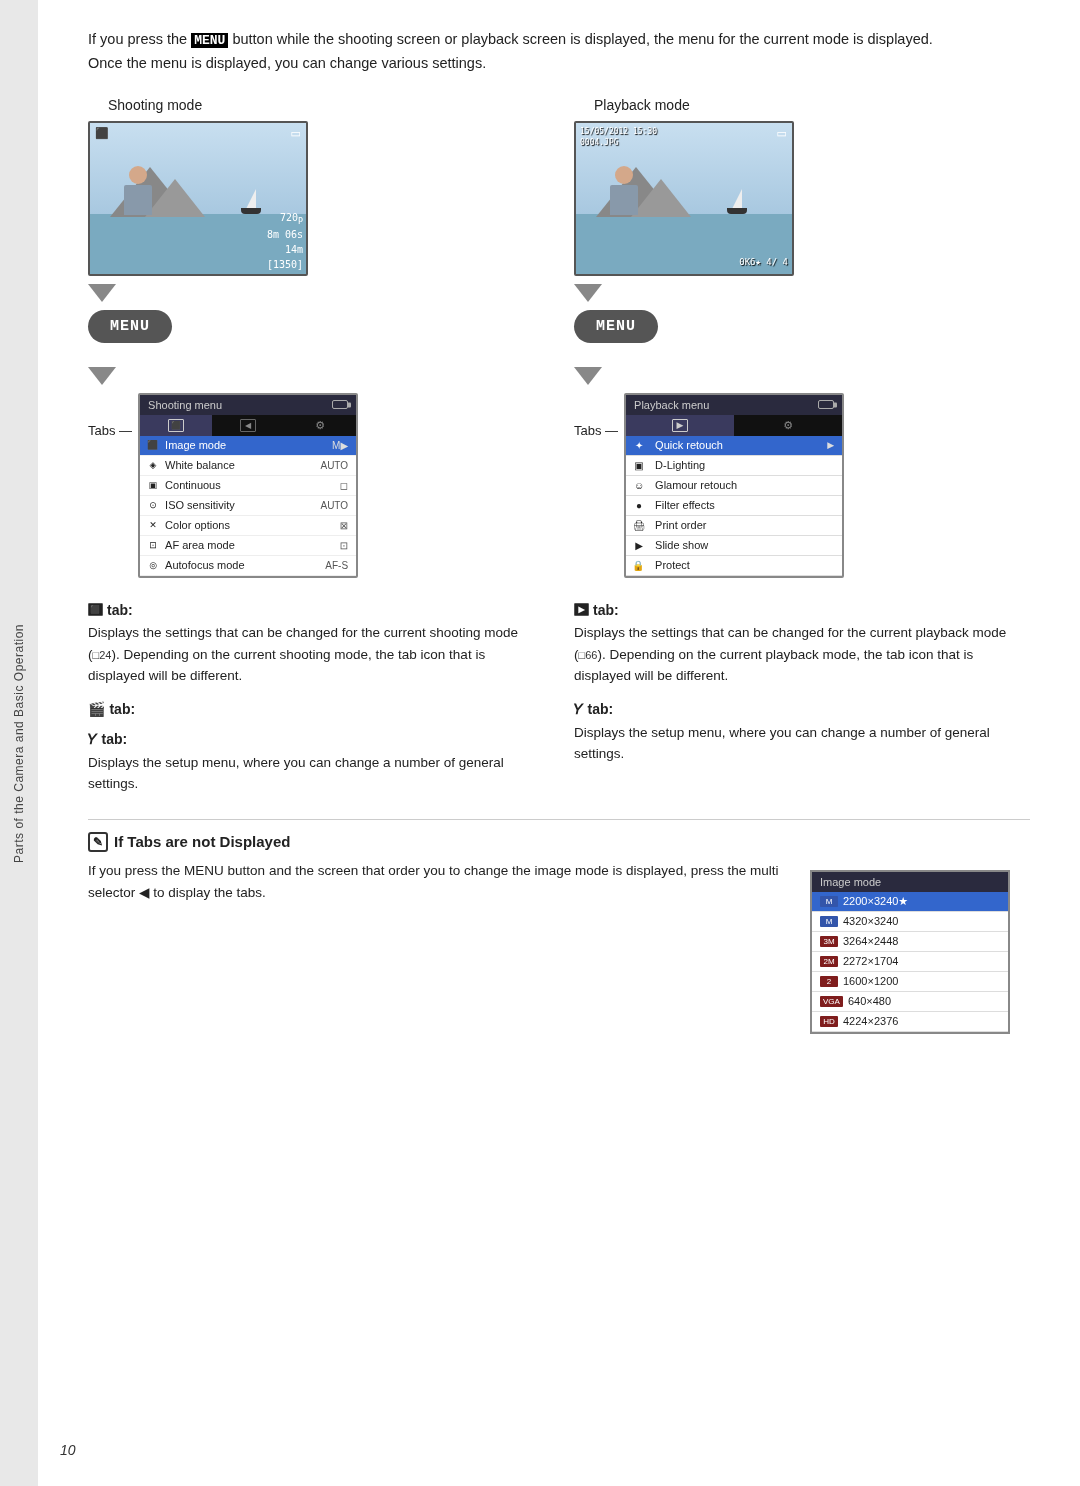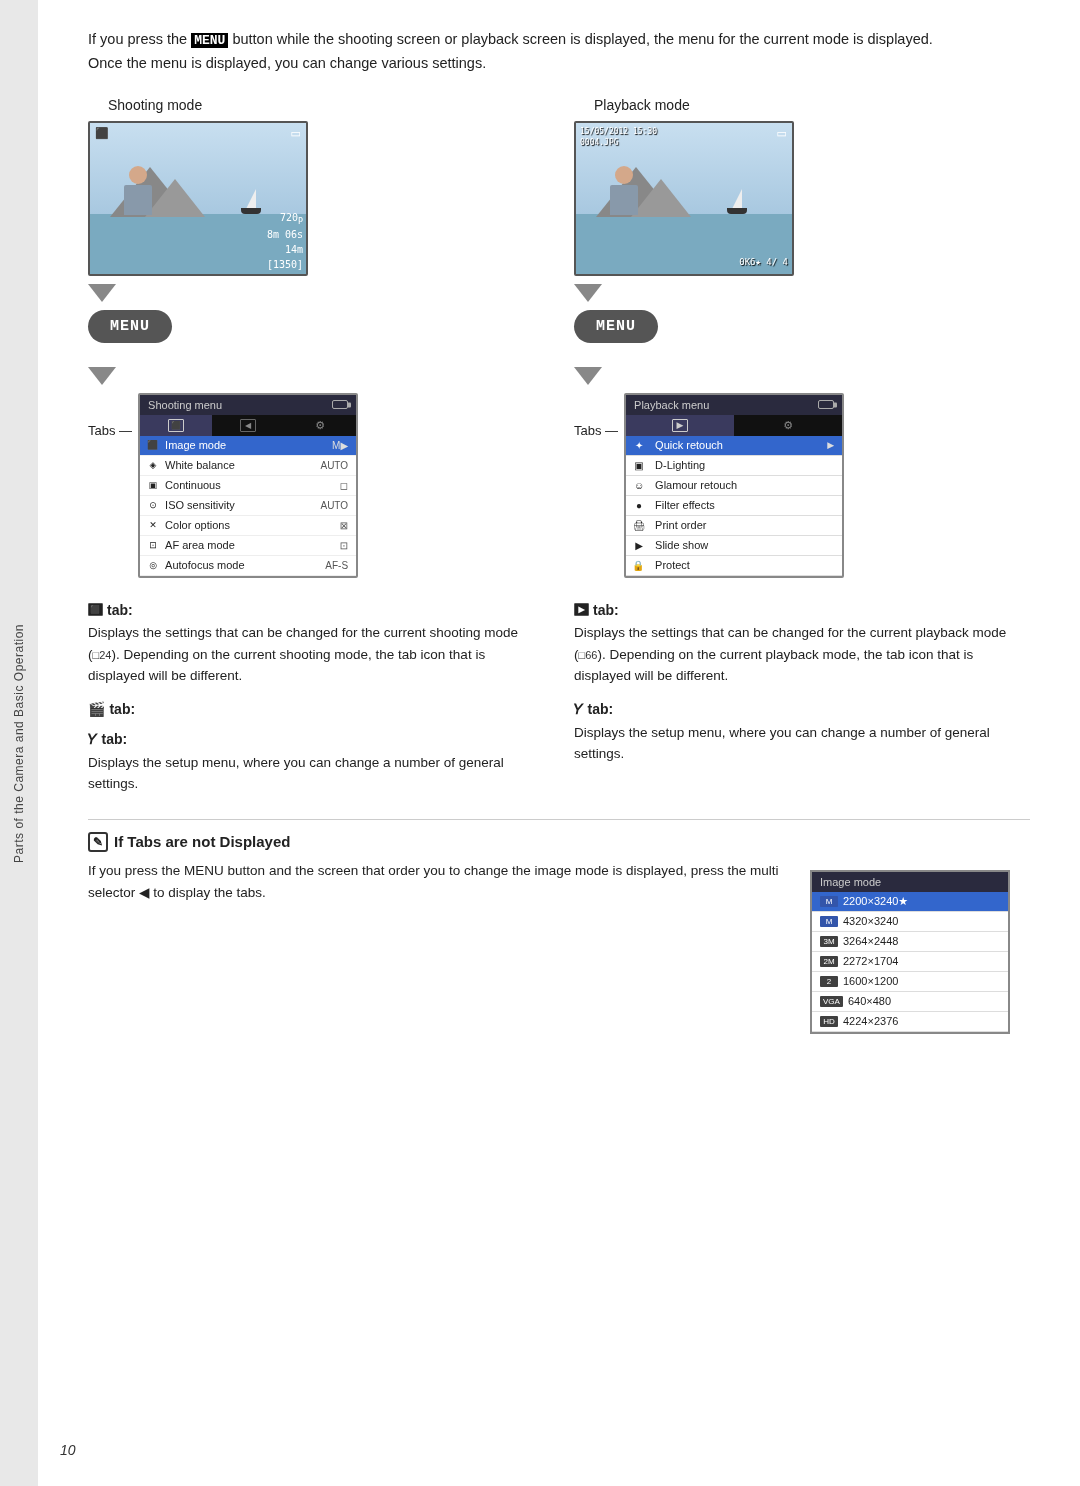--- a/index.html
+++ b/index.html
@@ -427,21 +427,21 @@
     .img-mode-badge {
       background: #666;
       color: #fff;
       font-size: 8px;
       padding: 1px 3px;
       border-radius: 1px;
       min-width: 18px;
       text-align: center;
     }
     .img-mode-badge.blue { background: #3355aa; }
-    .img-mode-badge.gray { background: #404040; }
+    .img-mode-badge.gray { background: #7f1d1d; }
 
     
     .page-number {
       position: absolute;
       bottom: 28px;
       left: 60px;
       font-size: 14px;
       color: #333;
       font-style: italic;
     }

